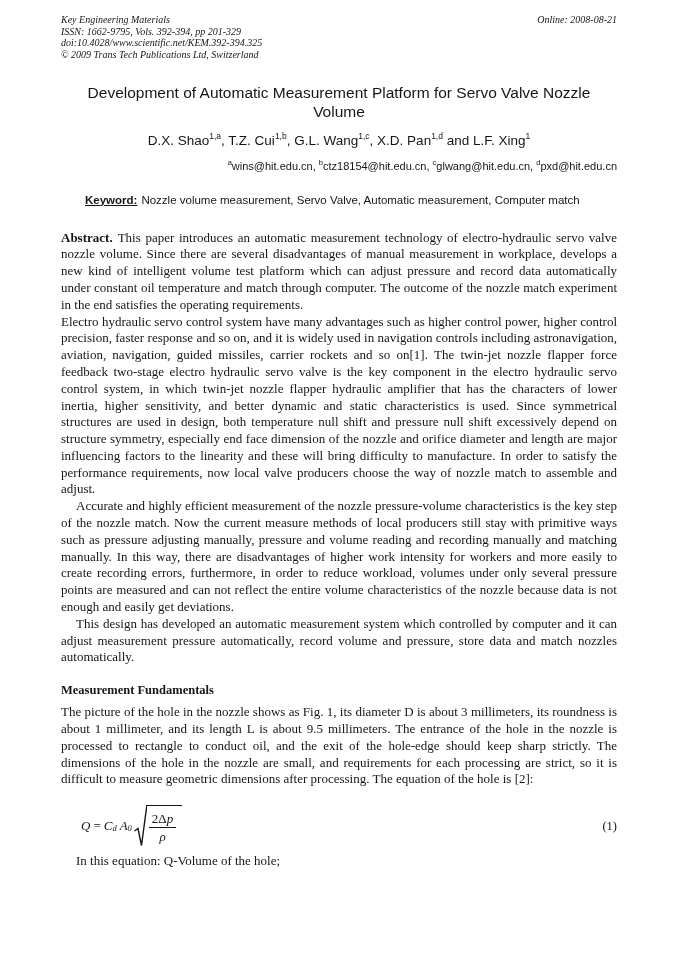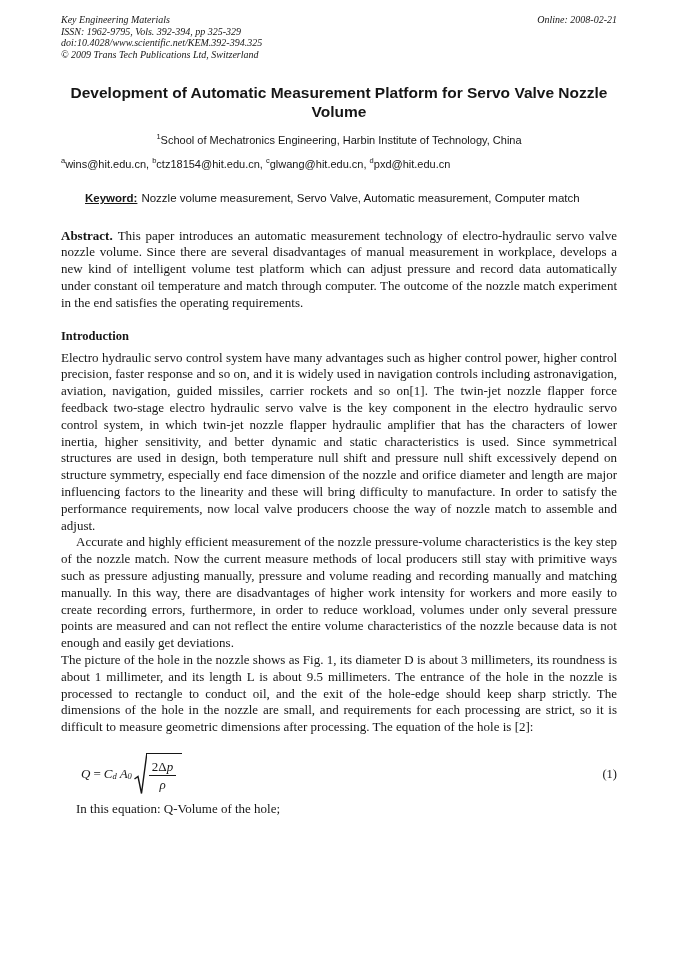--- a/index.html
+++ b/index.html
@@ -26,42 +26,42 @@
     font-family: "Liberation Serif", serif;
   }
   .journal-lines div { white-space: nowrap; }
   .online-date { white-space: nowrap; }
 
   
   .paper-title {
     margin: 23px 0 0 0;
     text-align: center;
     font-family: "Liberation Sans", sans-serif;
-    font-weight: bold;
+    font-weight: normal;
     font-size: 15.5px;
     line-height: 19px;
   }
   .authors-line {
     margin-top: 7px;
     text-align: center;
     font-family: "Liberation Sans", sans-serif;
     font-size: 13.5px;
     line-height: 17px;
   }
   .authors-line sup { font-size: 8.5px; }
   .affiliation-line {
     margin-top: 9px;
     text-align: center;
     font-family: "Liberation Sans", sans-serif;
     font-size: 11px;
     line-height: 14px;
   }
   .emails-line {
     margin-top: 7px;
-    text-align: left;
+    text-align: right;
     font-family: "Liberation Sans", sans-serif;
     font-size: 11px;
     line-height: 14px;
   }
   .affiliation-line sup, .emails-line sup { font-size: 7.5px; }
 
   
   .keywords-line {
     margin-top: 20px;
     font-family: "Liberation Sans", sans-serif;
@@ -119,42 +119,43 @@
   .note-line { margin-top: 0; }
 </style>
 </head>
 <body>
 
 <div class="page">
 
   <div class="pub-header">
     <div class="journal-lines">
       <div>Key Engineering Materials</div>
-      <div>ISSN: 1962-9795, Vols. 392-394, pp 325-329</div>
+      <div>ISSN: 1662-9795, Vols. 392-394, pp 201-329</div>
       <div>doi:10.4028/www.scientific.net/KEM.392-394.325</div>
       <div>© 2009 Trans Tech Publications Ltd, Switzerland</div>
     </div>
-    <div class="online-date">Online: 2008-02-21</div>
+    <div class="online-date">Online: 2008-08-21</div>
   </div>
 
   <h1 class="paper-title">Development of Automatic Measurement Platform for Servo Valve Nozzle Volume</h1>
 
+  <div class="authors-line"><span>D.X. Shao</span><sup>1,a</sup>, <span>T.Z. Cui</span><sup>1,b</sup>, <span>G.L. Wang</span><sup>1,c</sup>, <span>X.D. Pan</span><sup>1,d</sup> and <span>L.F. Xing</span><sup>1</sup></div>
 
-  <div class="affiliation-line"><sup>1</sup><span>School of Mechatronics Engineering, Harbin Institute of Technology, China</span></div>
 
   <div class="emails-line"><sup>a</sup><span>wins@hit.edu.cn</span>, <sup>b</sup><span>ctz18154@hit.edu.cn</span>, <sup>c</sup><span>glwang@hit.edu.cn</span>, <sup>d</sup><span>pxd@hit.edu.cn</span></div>
 
   <div class="keywords-line"><span class="keywords-label">Keyword:</span><span class="keywords-text">Nozzle volume measurement, Servo Valve, Automatic measurement, Computer match</span></div>
 
   <p class="body-text abstract-para"><span class="abstract-label">Abstract.</span><span>This paper introduces an automatic measurement technology of electro-hydraulic servo valve nozzle volume. Since there are several disadvantages of manual measurement in workplace, develops a new kind of intelligent volume test platform which can adjust pressure and record data automatically under constant oil temperature and match through computer. The outcome of the nozzle match experiment in the end satisfies the operating requirements.</span></p>
 
-  <h2 class="section-heading">Introduction</h2>
   <p class="body-text">Electro hydraulic servo control system have many advantages such as higher control power, higher control precision, faster response and so on, and it is widely used in navigation controls including astronavigation, aviation, navigation, guided missiles, carrier rockets and so on[1]. The twin-jet nozzle flapper force feedback two-stage electro hydraulic servo valve is the key component in the electro hydraulic servo control system, in which twin-jet nozzle flapper hydraulic amplifier that has the characters of lower inertia, higher sensitivity, and better dynamic and static characteristics is used. Since symmetrical structures are used in design, both temperature null shift and pressure null shift excessively depend on structure symmetry, especially end face dimension of the nozzle and orifice diameter and length are major influencing factors to the linearity and these will bring difficulty to manufacture. In order to satisfy the performance requirements, now local valve producers choose the way of nozzle match to assemble and adjust.</p>
   <p class="body-text indent">Accurate and highly efficient measurement of the nozzle pressure-volume characteristics is the key step of the nozzle match. Now the current measure methods of local producers still stay with primitive ways such as pressure adjusting manually, pressure and volume reading and recording manually and matching manually. In this way, there are disadvantages of higher work intensity for workers and more easily to create recording errors, furthermore, in order to reduce workload, volumes under only several pressure points are measured and can not reflect the entire volume characteristics of the nozzle because data is not enough and easily get deviations.</p>
+  <p class="body-text indent">This design has developed an automatic measurement system which controlled by computer and it can adjust measurement pressure automatically, record volume and pressure, store data and match nozzles automatically.</p>
 
+  <h2 class="section-heading">Measurement Fundamentals</h2>
   <p class="body-text">The picture of the hole in the nozzle shows as Fig. 1, its diameter D is about 3 millimeters, its roundness is about 1 millimeter, and its length L is about 9.5 millimeters. The entrance of the hole in the nozzle is processed to rectangle to conduct oil, and the exit of the hole-edge should keep sharp strictly. The dimensions of the hole in the nozzle are small, and requirements for each processing are strict, so it is difficult to measure geometric dimensions after processing. The equation of the hole is [2]:</p>
 
   <div class="equation-row">
     <span class="equation">
       <span class="eq-var">Q</span>
         <span class="eq-op">=</span>
         <span class="eq-var">C</span>
         <sub>d</sub>
         <span class="eq-gap"></span>
         <span class="eq-var">A</span>

